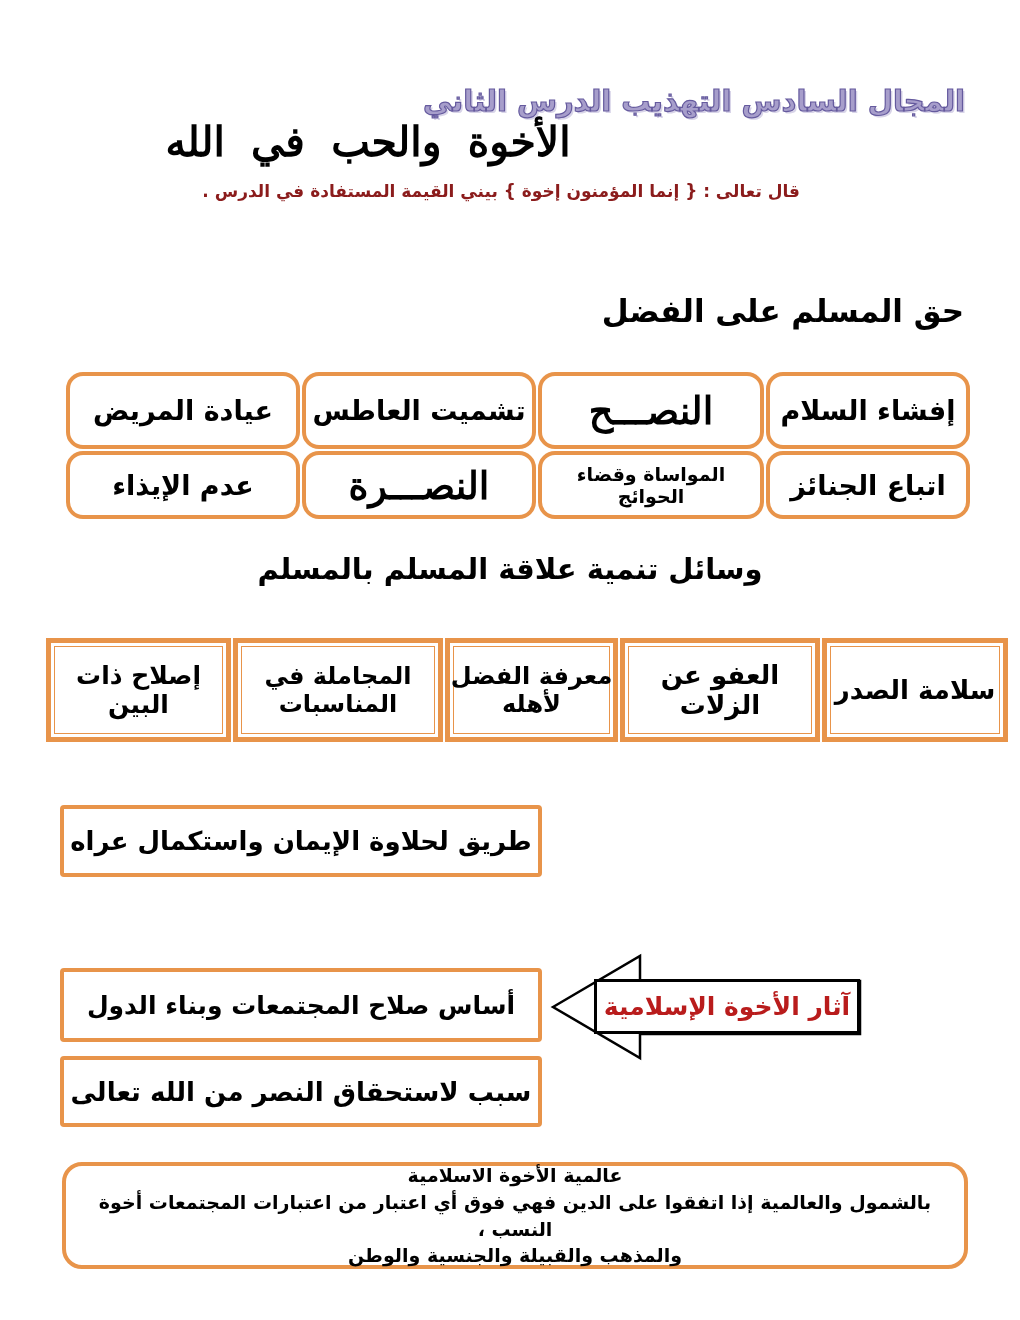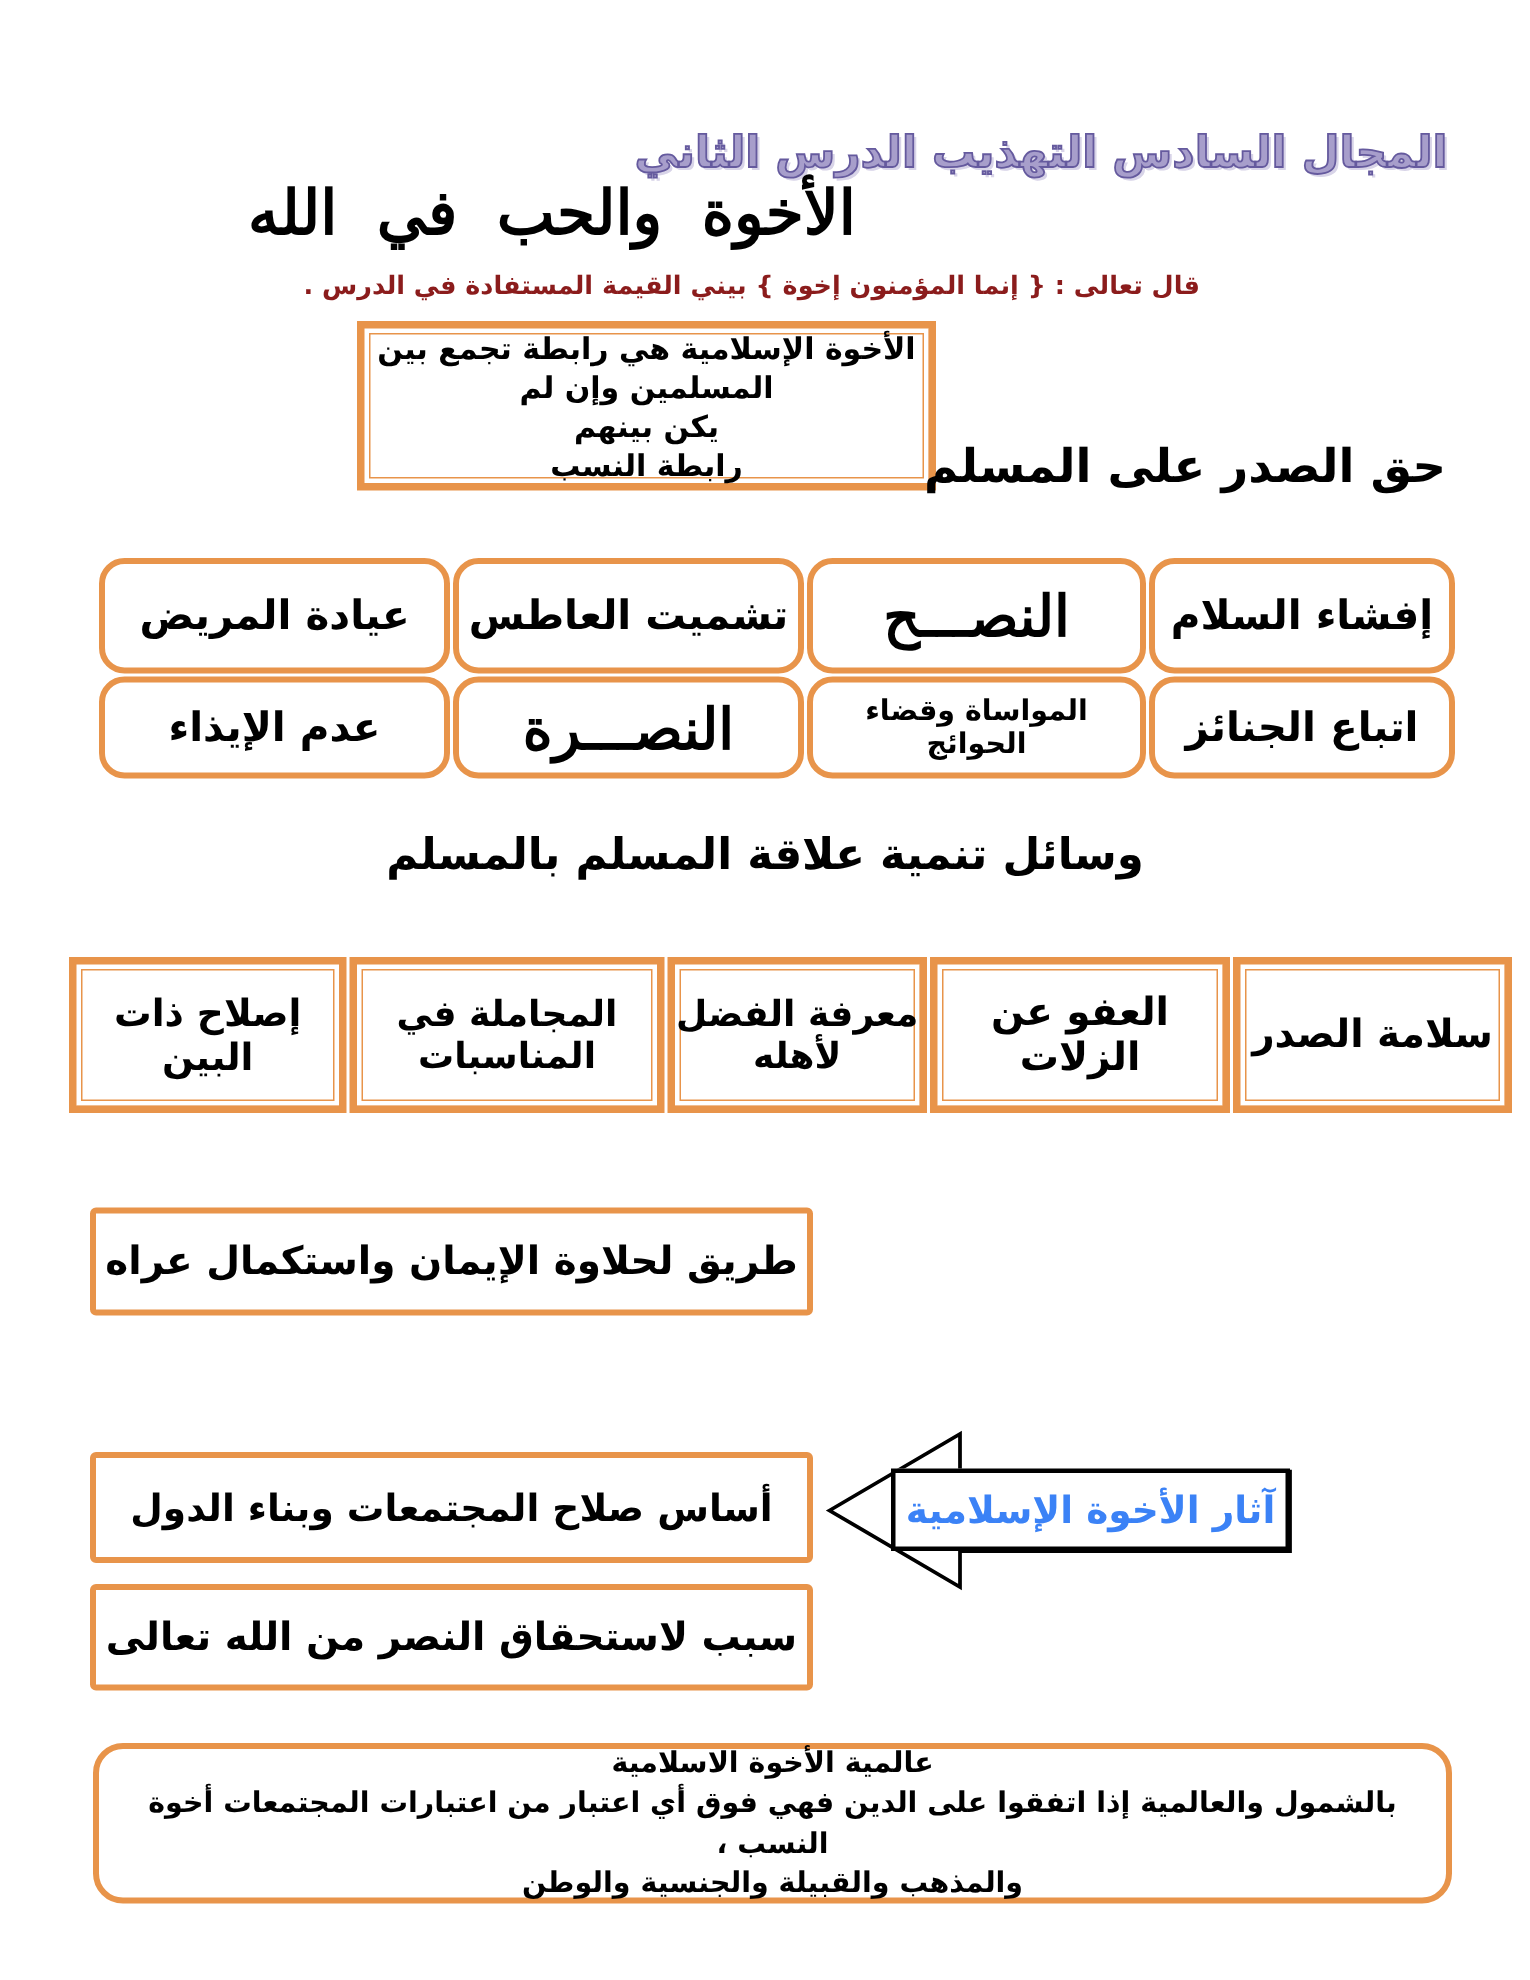--- a/index.html
+++ b/index.html
@@ -88,21 +88,21 @@
   .e1{top:805px;height:72px;}
   .e2{top:887px;height:71px;}
   .e3{top:968px;height:74px;font-size:25px;}
   .e4{top:1056px;height:71px;}
 
   .arrow-svg{top:950px;left:550px;width:315px;height:115px;}
   .arrow-label{
     top:979px;left:594px;width:266px;height:55px;
     background:#fff;border:3px solid #000;
     display:flex;align-items:center;justify-content:center;
-    font-size:25px;font-weight:bold;color:#3b82f6;white-space:nowrap;
+    font-size:25px;font-weight:bold;color:#b91c1c;white-space:nowrap;
   }
 
   .footer-box{
     top:1162px;left:62px;width:906px;height:107px;
     background:#fff;border:4px solid var(--orange);border-radius:20px;
     display:flex;flex-direction:column;justify-content:center;align-items:center;
     text-align:center;font-size:19px;font-weight:bold;color:#000;line-height:1.42;
     padding:4px 10px;
   }
 </style>
@@ -110,28 +110,22 @@
 <body>
 
 <div class="page">
 
   <div class="abs header-title">المجال السادس التهذيب الدرس الثاني</div>
 
   <div class="abs main-title">الأخوة والحب في الله</div>
 
   <div class="abs quote-line">قال تعالى : { إنما المؤمنون إخوة } بيني القيمة المستفادة في الدرس .</div>
 
-  <div class="abs def-box">
-    <div>الأخوة الإسلامية هي رابطة تجمع بين</div>
-    <div>المسلمين وإن لم</div>
-    <div>يكن بينهم</div>
-    <div>رابطة النسب</div>
-  </div>
 
-  <div class="abs rights-heading">حق الصدر على المسلم</div>
+  <div class="abs rights-heading">حق المسلم على الفضل</div>
 
   <div class="abs boxrow row1">
     <div class="obox w1">إفشاء السلام</div>
     <div class="obox w2 big-callig">النصـــح</div>
     <div class="obox w3">تشميت العاطس</div>
     <div class="obox w4">عيادة المريض</div>
   </div>
 
   <div class="abs boxrow row2">
     <div class="obox w1">اتباع الجنائز</div>

